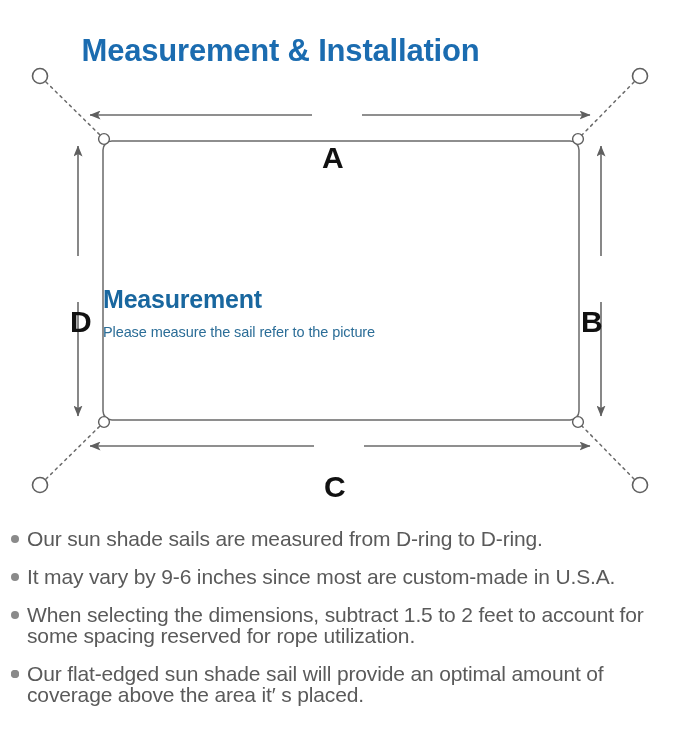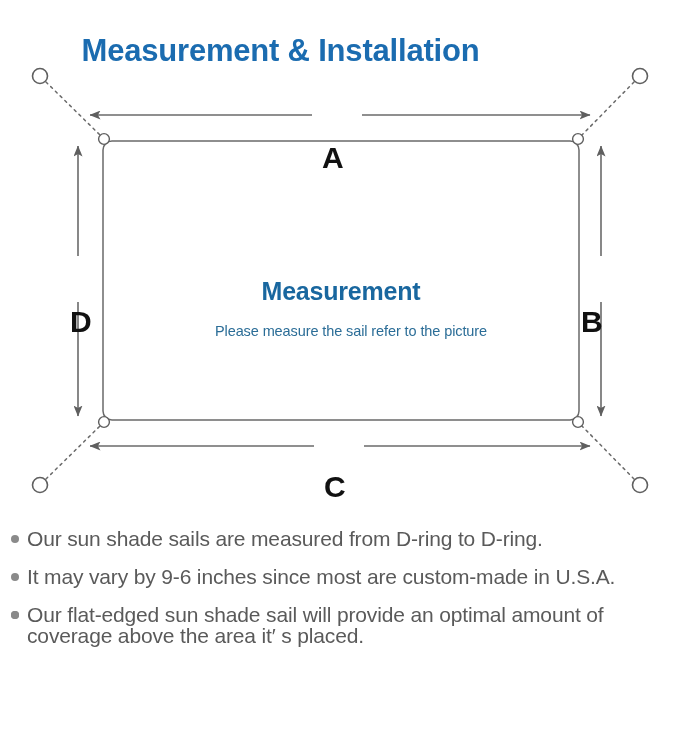--- a/index.html
+++ b/index.html
@@ -53,40 +53,38 @@
   }
   #letter-a { left: 322px; top: 99px; }
   #letter-b { left: 581px; top: 263px; }
   #letter-c { left: 324px; top: 428px; }
   #letter-d { left: 70px; top: 263px; }
 
   
   #sail-label {
     position: absolute;
     left: 103px;
-    top: 232px;
+    top: 240px;
     width: 476px;
-    text-align: center;
   }
   #sail-label-title {
     font-family: "Liberation Sans", sans-serif;
     font-weight: bold;
     font-size: 25px;
     color: #19679f;
     line-height: 30px;
     letter-spacing: -0.2px;
   }
   #sail-label-sub {
     font-family: "Liberation Sans", sans-serif;
     font-size: 14.5px;
     color: #2b6d97;
     line-height: 22px;
-    margin-top: 14px;
+    margin-top: 7px;
     letter-spacing: -0.1px;
-    padding-left: 20px;
   }
 
   
   #notes {
     position: absolute;
     left: 0px;
     top: 528px;
     width: 679px;
   }
   .note-item {
@@ -171,18 +169,22 @@
   <div class="note-item">
     <span class="bullet"></span>
     <span>Our sun shade sails are measured from D-ring to D-ring.</span>
   </div>
   <div class="note-item">
     <span class="bullet"></span>
     <span>It may vary by 9-6 inches since most are custom-made in U.S.A.</span>
   </div>
   <div class="note-item">
     <span class="bullet"></span>
+    <span>When selecting the dimensions, subtract 1.5 to 2 feet to account for some spacing reserved for rope utilization.</span>
+  </div>
+  <div class="note-item">
+    <span class="bullet"></span>
   </div>
   <div class="note-item">
     <span class="bullet"></span>
     <span>Our flat-edged sun shade sail will provide an optimal amount of coverage above the area it′ s placed.</span>
   </div>
 </div>
 
 </body></html>

